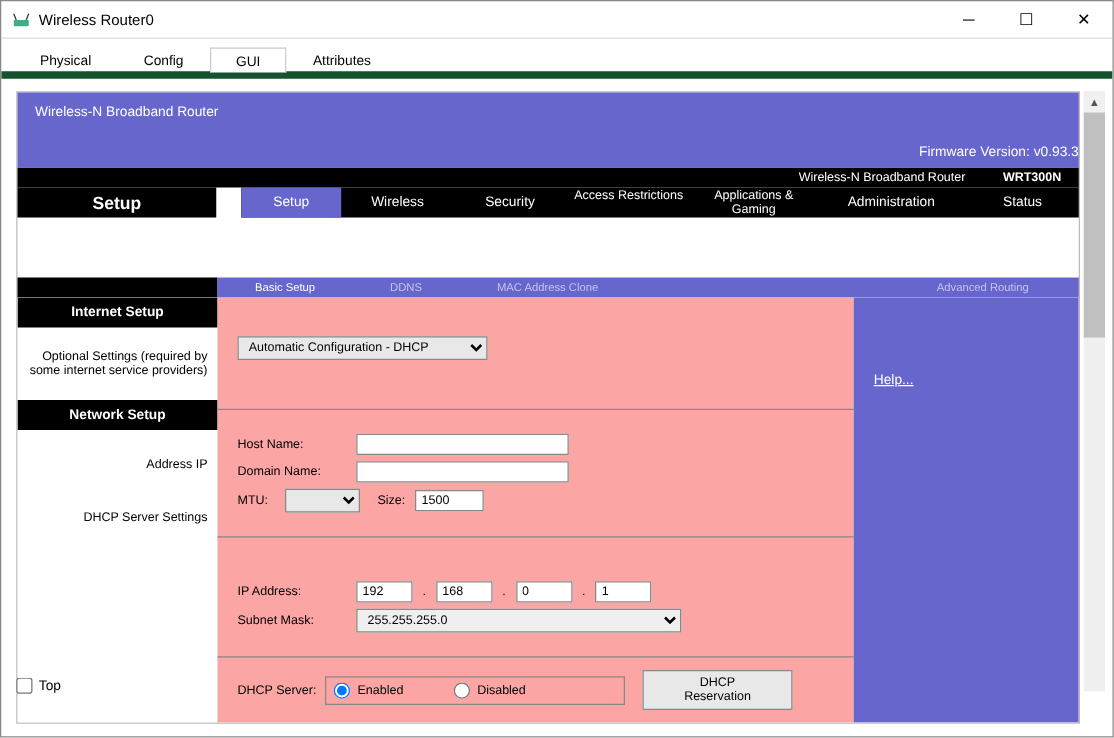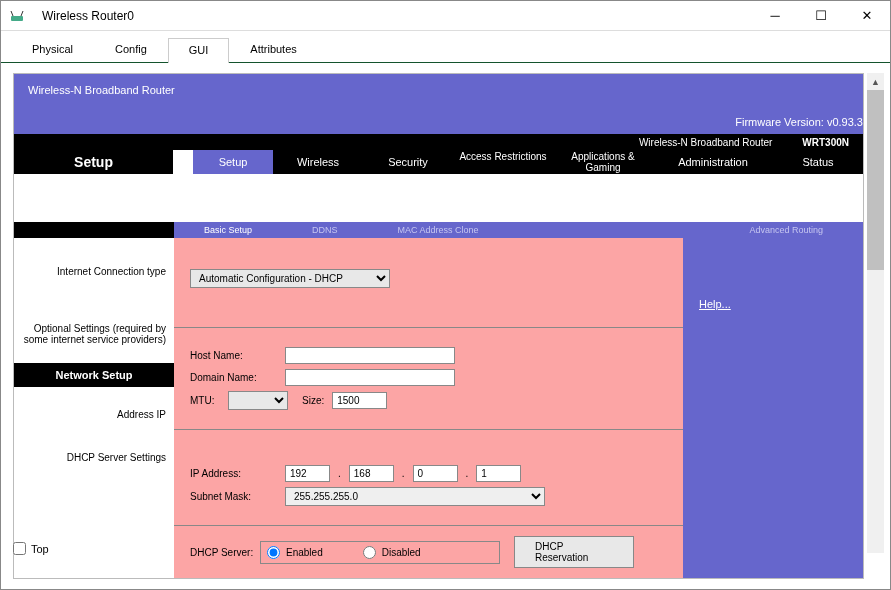--- a/index.html
+++ b/index.html
@@ -1,24 +1,24 @@
 <!DOCTYPE html>
 <html><head>
   <meta charset="utf-8">
   <style>
     * { box-sizing: border-box; margin: 0; padding: 0; font-family: Tahoma, Arial, sans-serif; }
     body { background: #fff; width: 891px; height: 590px; overflow: hidden; border: 1px solid #888; position: relative; }
     
-    .titlebar { height: 30px; display: flex; align-items: center; padding: 0 0 0 8px; border-bottom: 1px solid #ddd; gap: 11px; }
+    .titlebar { height: 30px; display: flex; align-items: center; padding: 0 0 0 8px; border-bottom: 1px solid #ddd; }
     .titlebar-icon { width: 16px; height: 16px; margin-right: 6px; }
     .titlebar-title { font-size: 12px; flex: 1; }
     .win-controls { display: flex; height: 100%; }
     .win-btn { width: 46px; display: flex; align-items: center; justify-content: center; font-size: 13px; }
     
-    .tab-strip { display: flex; padding: 6px 0 0 10px; border-bottom: 1px solid #14532d; height: 32px; }
+    .tab-strip { display: flex; padding: 6px 0 0 10px; border-bottom: 6px solid #14532d; height: 32px; }
     .tab { padding: 5px 20px; font-size: 11px; border: 1px solid transparent; border-bottom: none; cursor: pointer; }
     .tab.active { border-color: #ccc; background: #fff; position: relative; top: 1px; }
     
     .content-area { position: relative; padding: 10px 26px 10px 12px; height: 500px; }
     .scroll-track { position: absolute; right: 6px; top: 10px; bottom: 10px; width: 17px; background: #f0f0f0; }
     .scroll-arrow { height: 17px; background: #f0f0f0; display:flex; align-items:center; justify-content:center; font-size:9px; color:#555;}
     .scroll-thumb { background: #c0c0c0; height: 180px; margin: 0; }
     
     .router-panel { border: 1px solid #bbb; }
     .banner { background: #6666cc; color: #fff; padding: 10px 14px 6px 14px; position: relative; height: 60px; }
@@ -68,21 +68,21 @@
     .form-row select.conn { width: 200px; background:#e8e8e8;}
     .form-row select.mtu { width: 60px; background:#e8e8e8; }
     .form-row select.mask { width: 260px; }
     .dot { margin: 0 8px; }
     
     .dhcp-row { display: flex; align-items: center; border: 0; padding: 10px 16px 6px; }
     .dhcp-lbl { width: 70px; line-height:1.1;}
     .radio-box { border: 1px solid #888; display:flex; align-items:center; padding: 4px 6px; width:240px; }
     .radio-box label { display:flex; align-items:center; margin-right: 40px; }
     .radio-box input { margin-right: 6px; }
-    .dhcp-btn { border:1px solid #888; padding: 4px 20px; background:#e8e8e8; margin-left:14px; font-size:10px; line-height:1.1; text-align:left; width:120px;}
+    .dhcp-btn { border:1px solid #888; padding: 4px 20px; background:#e8e8e8; margin-left:14px; font-size:10px; line-height:1.1; text-align:center; width:120px;}
     
     .right-col { width: 180px; background: #6666cc; color: #fff; font-size: 11px; padding: 60px 0 0 16px; }
     .help-link { text-decoration: underline; cursor: pointer; }
     
     .footer-bar { position: absolute; left: 12px; bottom: 8px; display:flex; align-items:center; font-size:11px;}
     .footer-bar input { margin-right: 5px; }
   </style>
 </head>
 <body>
 
@@ -145,21 +145,21 @@
         <div class="subnav active">Basic Setup</div>
         <div class="subnav dim">DDNS</div>
         <div class="subnav dim">MAC Address Clone</div>
         <div class="subnav dim" style="margin-left:auto; padding-right:40px;">Advanced Routing</div>
       </div>
     </div>
 
     <div class="body-row">
 
       <div class="left-col">
-        <div class="section-lbl" style="padding-top:28px;padding-bottom:28px;">Internet Connection type</div>
+        <div class="section-hdr">Internet Setup</div>
         <div class="section-lbl tall">Optional Settings (required by some internet service providers)</div>
         <div class="section-hdr">Network Setup</div>
         <div class="section-lbl" style="padding-top:22px;padding-bottom:22px;">Address IP</div>
         <div class="section-lbl">DHCP Server Settings</div>
       </div>
 
       <div class="mid-col">
         <div class="form-block" style="padding-top:26px; padding-bottom:34px;">
           <div class="form-row">
             <select class="conn">

